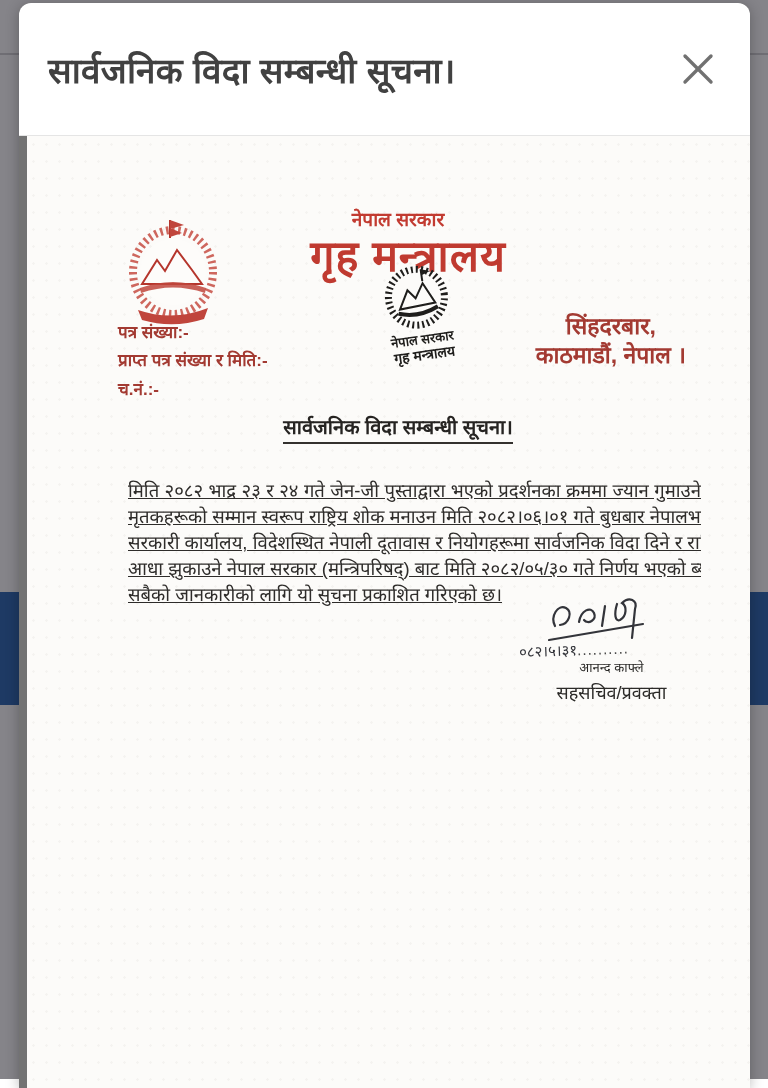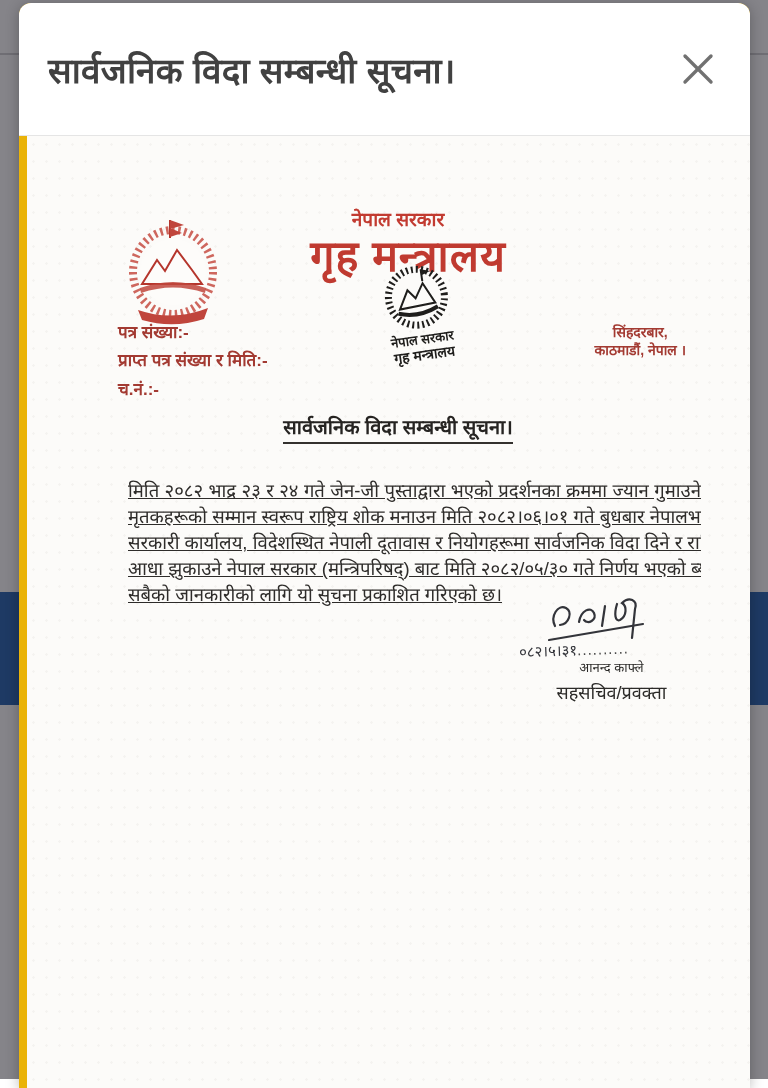--- a/index.html
+++ b/index.html
@@ -9,21 +9,21 @@
     font-family:"Liberation Sans","DejaVu Sans",sans-serif;
   }
   
   .backdrop-divider{position:absolute;left:0;top:53px;width:768px;height:2px;background:#6f6e74;}
   .navy-band{position:absolute;left:0;top:592px;width:768px;height:113px;background:#1e3a64;}
   .bottom-strip{position:absolute;left:0;top:1079px;width:768px;height:9px;background:#ffffff;}
 
   
   .modal{
     position:absolute;left:19px;top:3px;width:731px;height:1085px;
-    background:#eab308;border-radius:12px 12px 0 0;
+    background:#737373;border-radius:12px 12px 0 0;
     box-shadow:0 2px 14px rgba(0,0,0,.28);
     overflow:hidden;
   }
   .modal-header{position:relative;height:132px;border-bottom:1px solid #e5e5e5;background:#fff;}
   .modal-title{
     position:absolute;left:29px;top:50%;transform:translateY(-50%);
     font-size:35px;font-weight:600;color:#414141;letter-spacing:.3px;white-space:nowrap;
   }
   .close-btn{
     position:absolute;right:30px;top:44px;width:44px;height:44px;
@@ -56,22 +56,22 @@
     transform:rotate(-8deg);text-align:center;z-index:3;
   }
   .stamp .stamp-text{font-weight:700;color:#1f1e1c;white-space:nowrap;}
   .stamp .st1{font-size:13px;}
   .stamp .st2{font-size:14px;margin-top:-1px;}
 
   .ref-labels{position:absolute;left:91px;top:186px;color:#a33a32;font-weight:700;font-size:17px;}
   .ref-labels div{margin-bottom:7px;white-space:nowrap;}
 
   .address{
-    position:absolute;right:72px;top:188px;text-align:center;
-    color:#a33a32;font-weight:700;font-size:14px;line-height:1.4;white-space:nowrap;
+    position:absolute;right:72px;top:176px;text-align:center;
+    color:#a33a32;font-weight:700;font-size:23px;line-height:1.4;white-space:nowrap;
   }
 
   .doc-subject-wrap{position:absolute;left:0;top:279px;width:742px;text-align:center;}
   .doc-subject{
     display:inline-block;font-size:20px;font-weight:700;color:#262422;
     border-bottom:2px solid #34312e;padding-bottom:2px;white-space:nowrap;
   }
 
   .doc-body{position:absolute;left:101px;top:343px;width:573px;font-size:18.5px;color:#2e2c2a;}
   .doc-body .bline{

